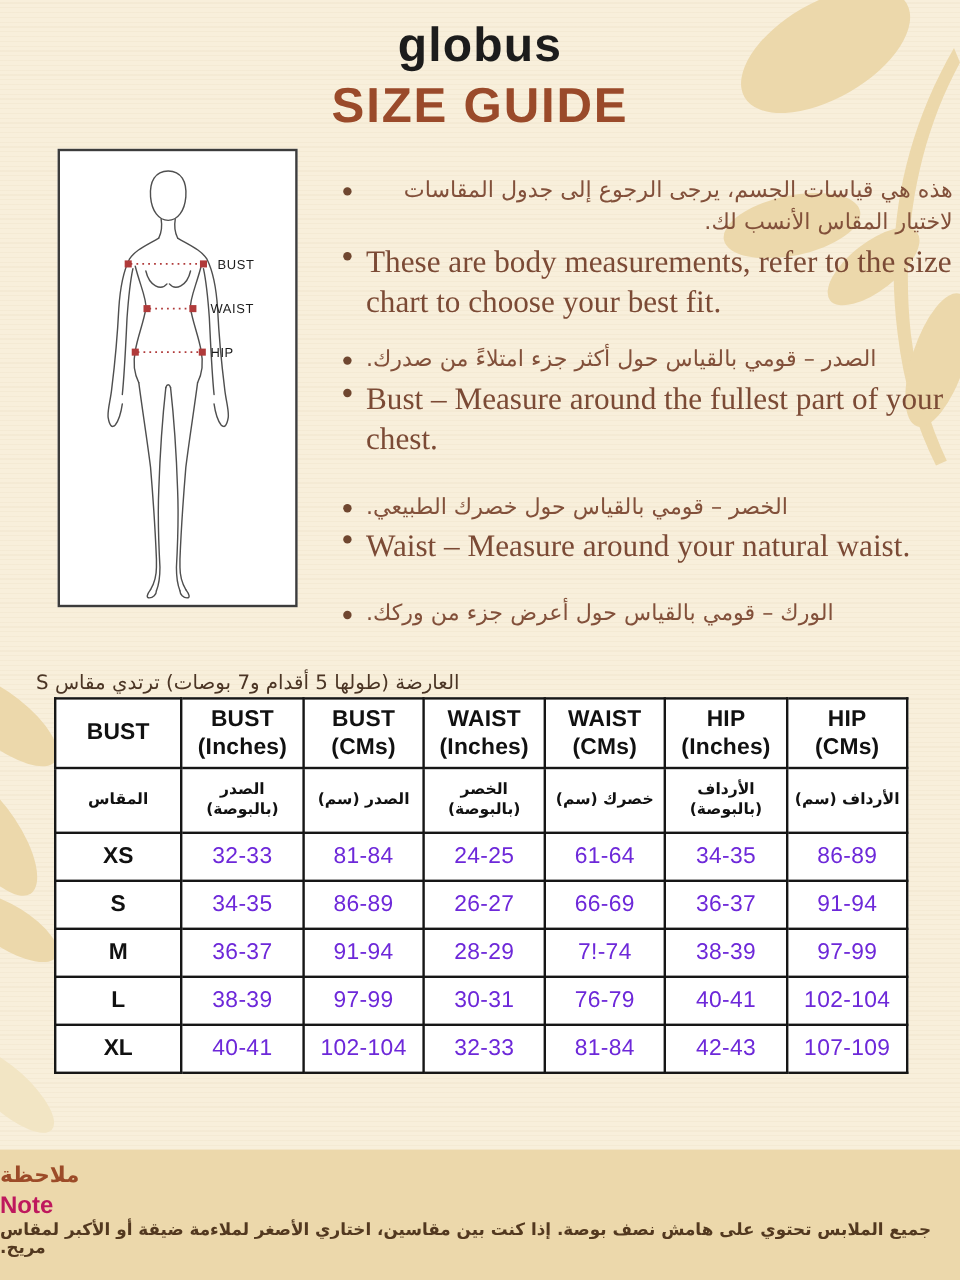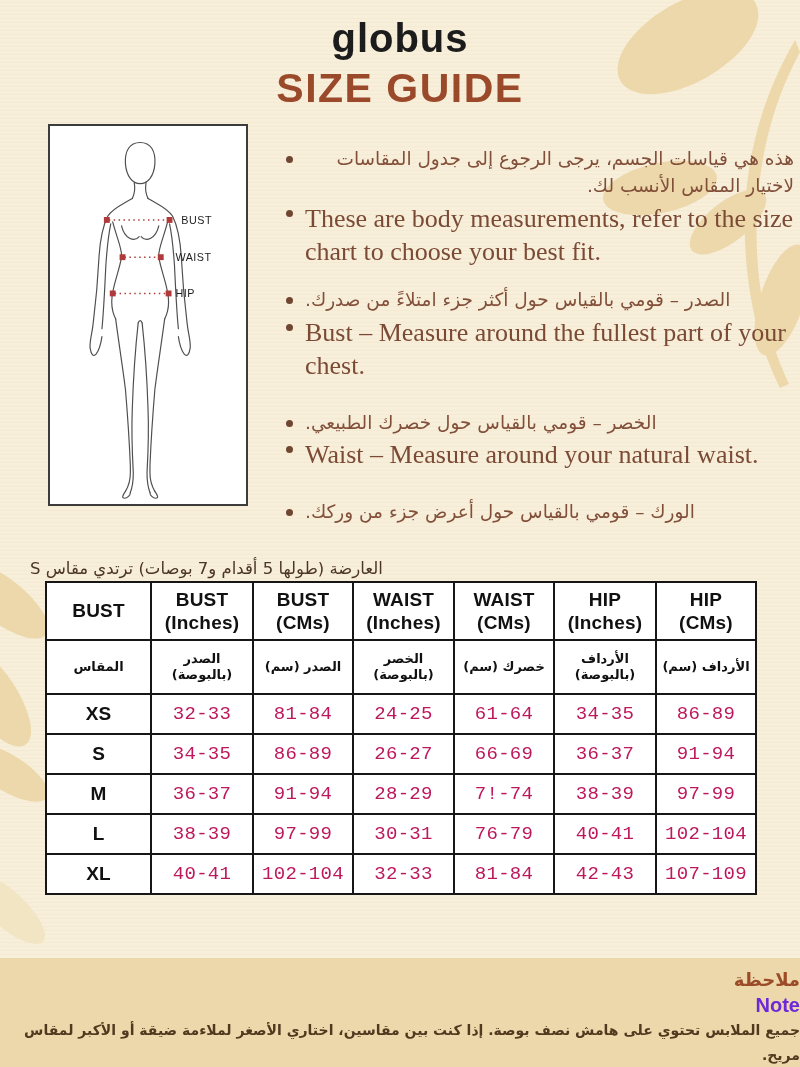--- a/index.html
+++ b/index.html
@@ -45,30 +45,30 @@
   table.size-table { border-collapse:collapse; background:#ffffff; }
   .size-table td, .size-table th { border:2px solid #161616; text-align:center; vertical-align:middle;
     background:#ffffff; white-space:pre-line; }
   .row-hen { height:58px; }
   .row-har { height:54px;margin-left:18px; }
   .row-data { height:40px; }
   .hen { font-size:19px; font-weight:700; color:#111; line-height:1.22; letter-spacing:.2px; }
   .har { font-family:"DejaVu Sans",sans-serif; font-size:13px; font-weight:700; color:#111;
     direction:rtl; line-height:1.25; }
   .cell-size { font-size:19px; font-weight:700; color:#111; }
-  .cell-val { font-size:19px; color:#be185d; letter-spacing:.3px;font-family:Liberation Mono, monospace; }
+  .cell-val { font-size:19px; color:#6d28d9; letter-spacing:.3px; }
 
   
   .note-band { top:958px; left:0; width:800px; height:109px; background:#ecd8ab;
-    text-align:right; padding-top:9px; }
+    text-align:left; padding-top:9px; }
   .note-title-ar { font-family:"DejaVu Sans",sans-serif; font-size:18px; font-weight:700;
     color:#9c4b28; line-height:25px; }
-  .note-title-en { font-size:20px; font-weight:700; color:#6d28d9; line-height:26px; }
+  .note-title-en { font-size:20px; font-weight:700; color:#be185d; line-height:26px; }
   .note-body-ar { font-family:"DejaVu Sans",sans-serif; font-size:14px; font-weight:600;
-    color:#52381f; direction:rtl; line-height:25px;padding-left:14px; }
+    color:#52381f; direction:rtl; line-height:15px; }
 
   .fig-label { font-family:"Liberation Sans",sans-serif; font-size:11px; fill:#1d1d1d; letter-spacing:.5px; }
 </style>
 </head>
 <body>
 
 <div class="page">
 
   <svg class="deco" style="top:0; right:0; width:210px; height:400px;" viewBox="0 0 210 400">
     <g fill="#ecd8ab">

